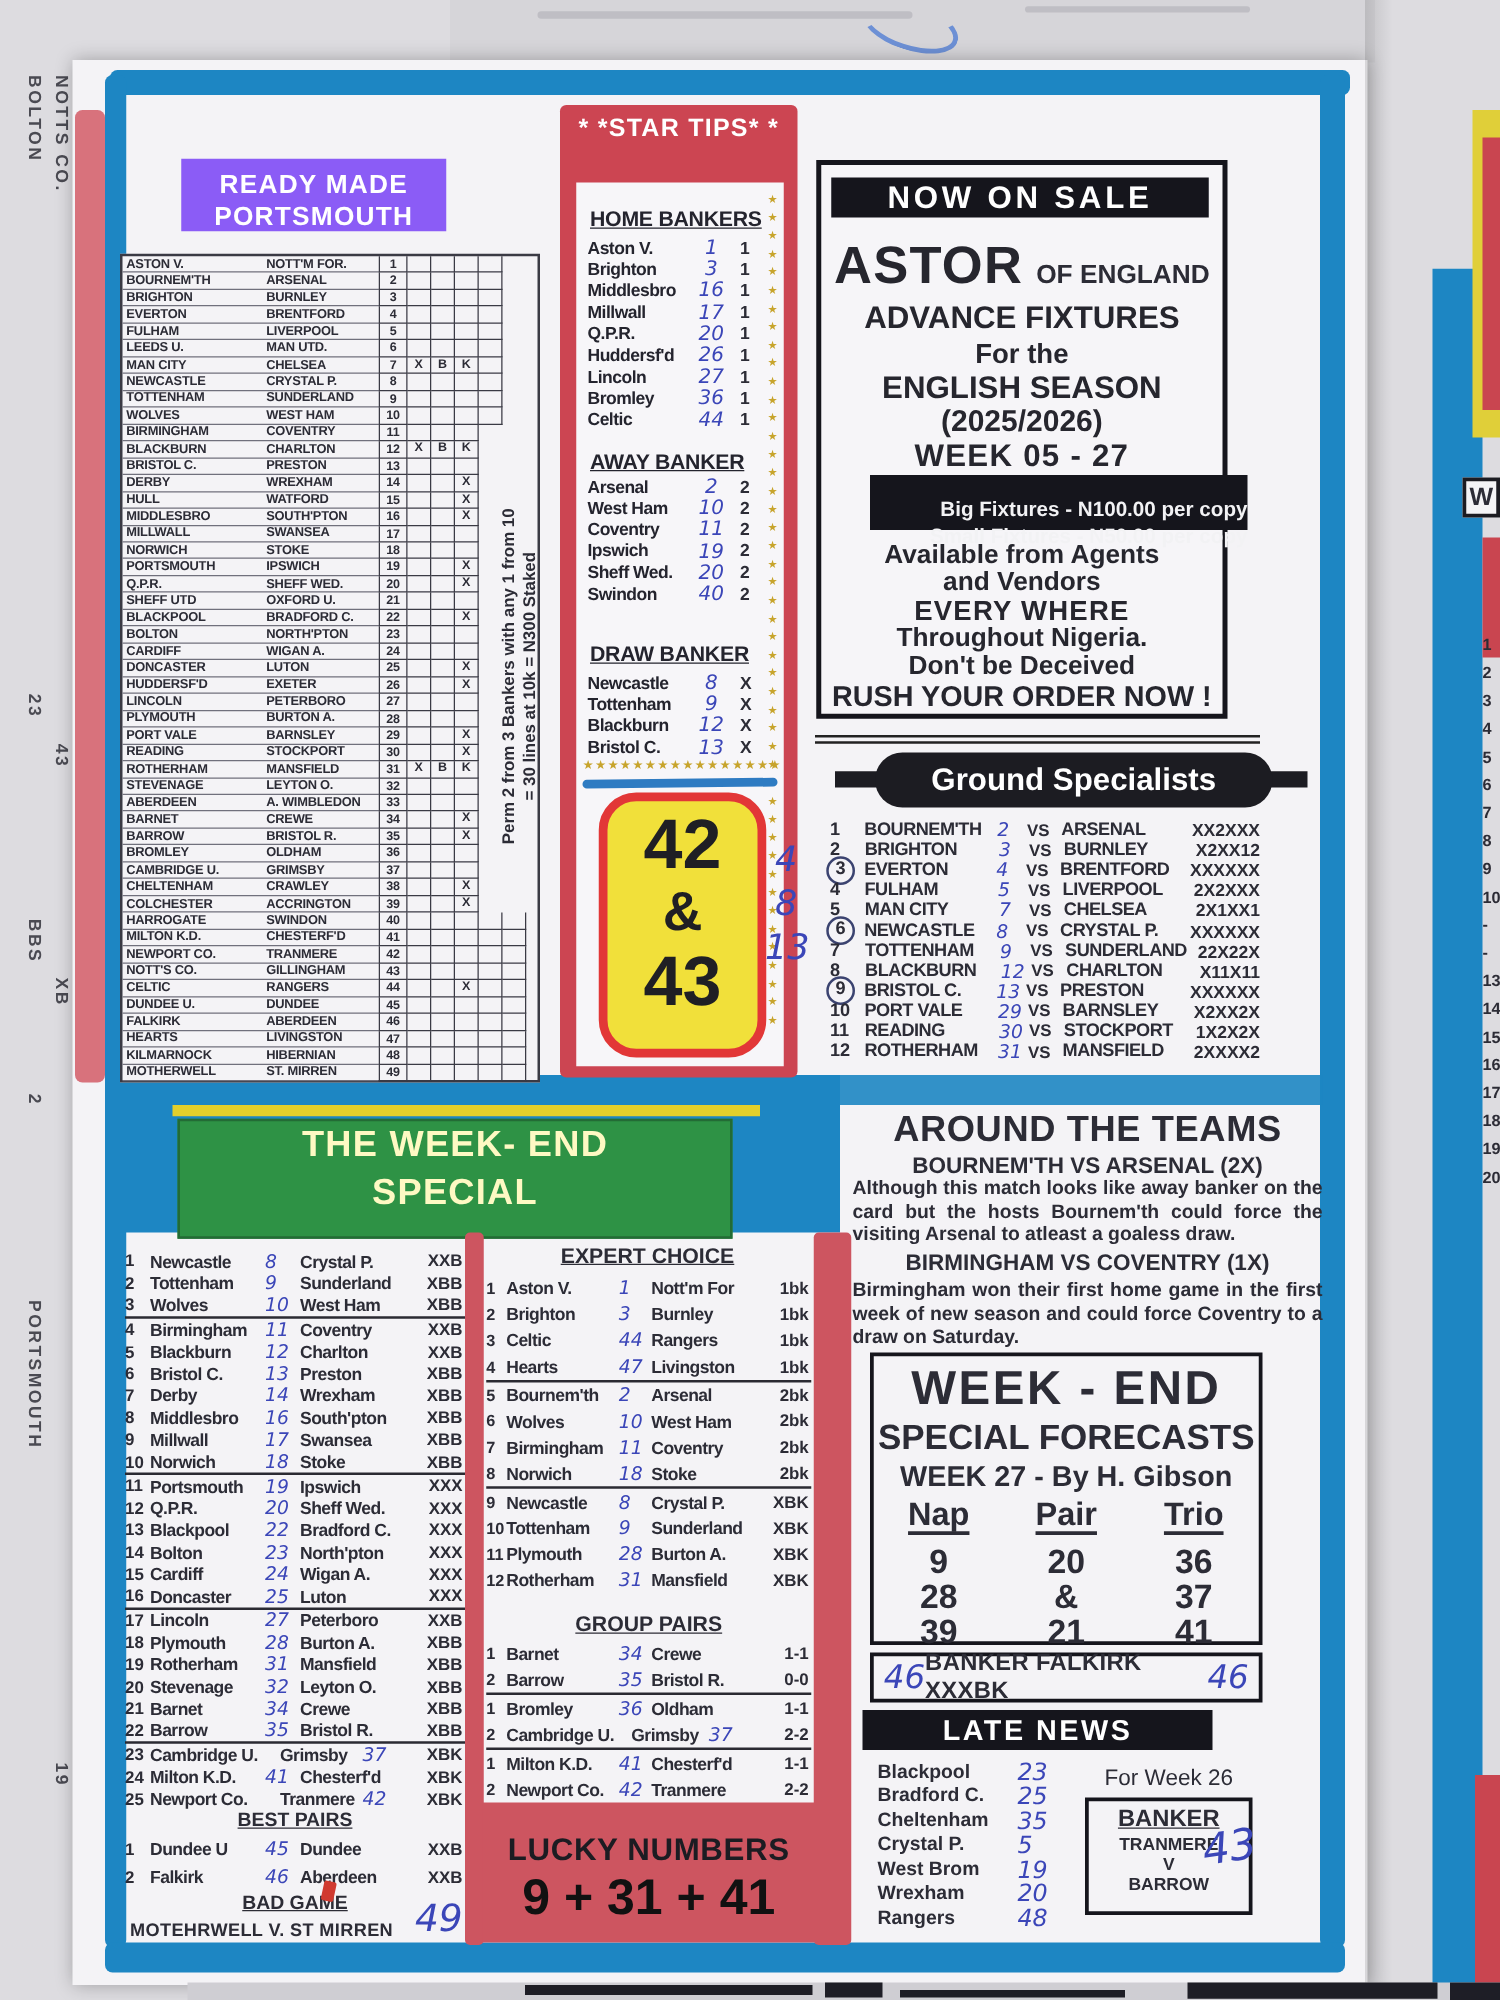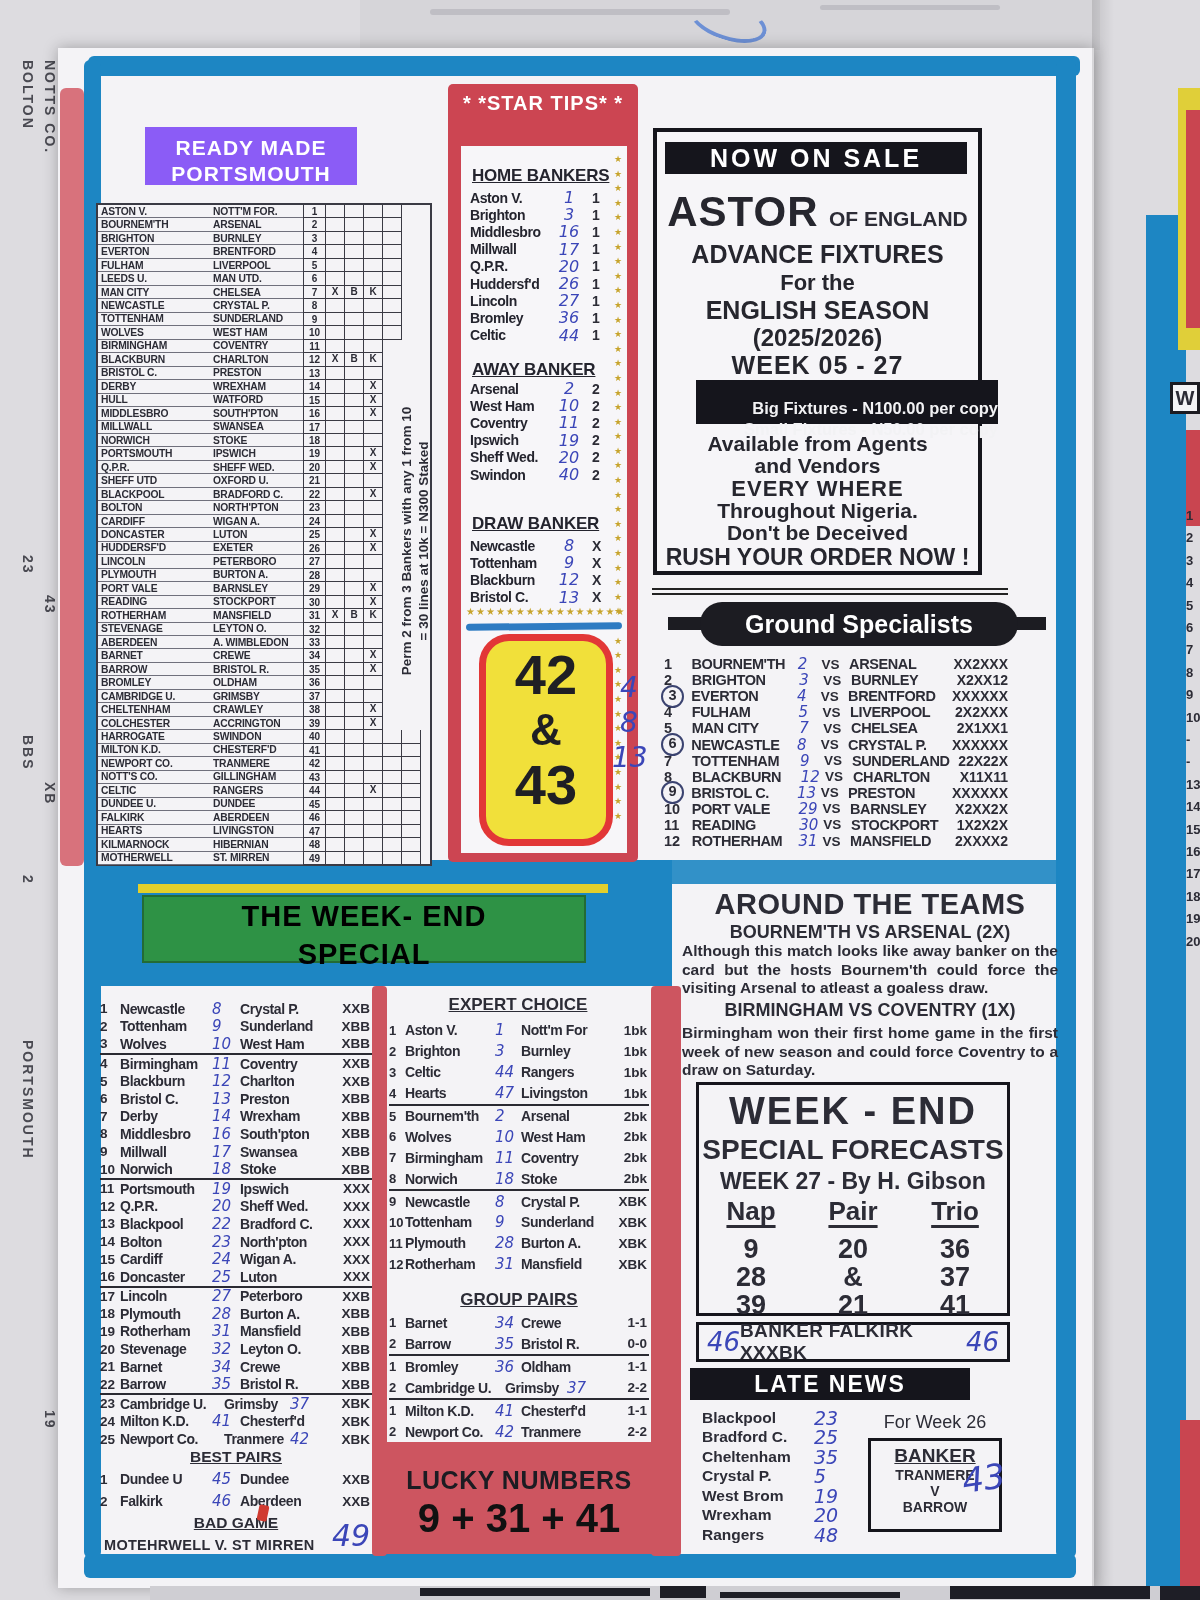--- a/index.html
+++ b/index.html
@@ -119,22 +119,22 @@
   .g-n{width:30px;font-size:14.5px;font-weight:700;padding-left:2px;}
   .circ{display:inline-block;width:19px;height:19px;border:2px solid #3b4370;border-radius:50%;
         text-align:center;line-height:16px;margin-left:-3px;}
   .g-home{width:116px;font-size:14.5px;font-weight:700;letter-spacing:-0.4px;white-space:nowrap;}
   .g-hw{width:26px;font-size:15px;}
   .g-vs{width:30px;font-size:13.5px;font-weight:700;}
   .g-away{width:114px;font-size:14.5px;font-weight:700;letter-spacing:-0.4px;white-space:nowrap;}
   .g-code{flex:1;text-align:right;font-size:14px;font-weight:700;padding-right:2px;}
   
   #we-yellow{position:absolute;left:138px;top:884px;width:470px;height:9px;background:#e3cf2b;}
-  #we-green{position:absolute;left:142px;top:895px;width:444px;height:68px;background:#2e9245;
-        border:2px solid #236b35;text-align:center;color:#000000;font-weight:700;font-size:29px;
+  #we-green{position:absolute;left:142px;top:895px;width:444px;height:96px;background:#2e9245;
+        border:2px solid #236b35;text-align:center;color:#fef9c3;font-weight:700;font-size:29px;
         line-height:38px;letter-spacing:1px;box-sizing:border-box;}
   
   #wl-rows{position:absolute;left:100px;top:1000px;width:272px;display:flex;flex-direction:column;}
   .wl-row{display:flex;align-items:center;height:17.6px;}
   .rule-after{border-bottom:2.5px solid #2a2a32;}
   .wl-n{width:20px;font-size:13.5px;font-weight:700;}
   .wl-home{width:92px;font-size:14px;font-weight:700;letter-spacing:-0.4px;white-space:nowrap;}
   .wl-hw{width:28px;font-size:15px;}
   .wl-away{width:94px;font-size:14px;font-weight:700;letter-spacing:-0.4px;white-space:nowrap;}
   .wl-home.wide{width:104px;} .wl-away.narrow{width:66px;}

